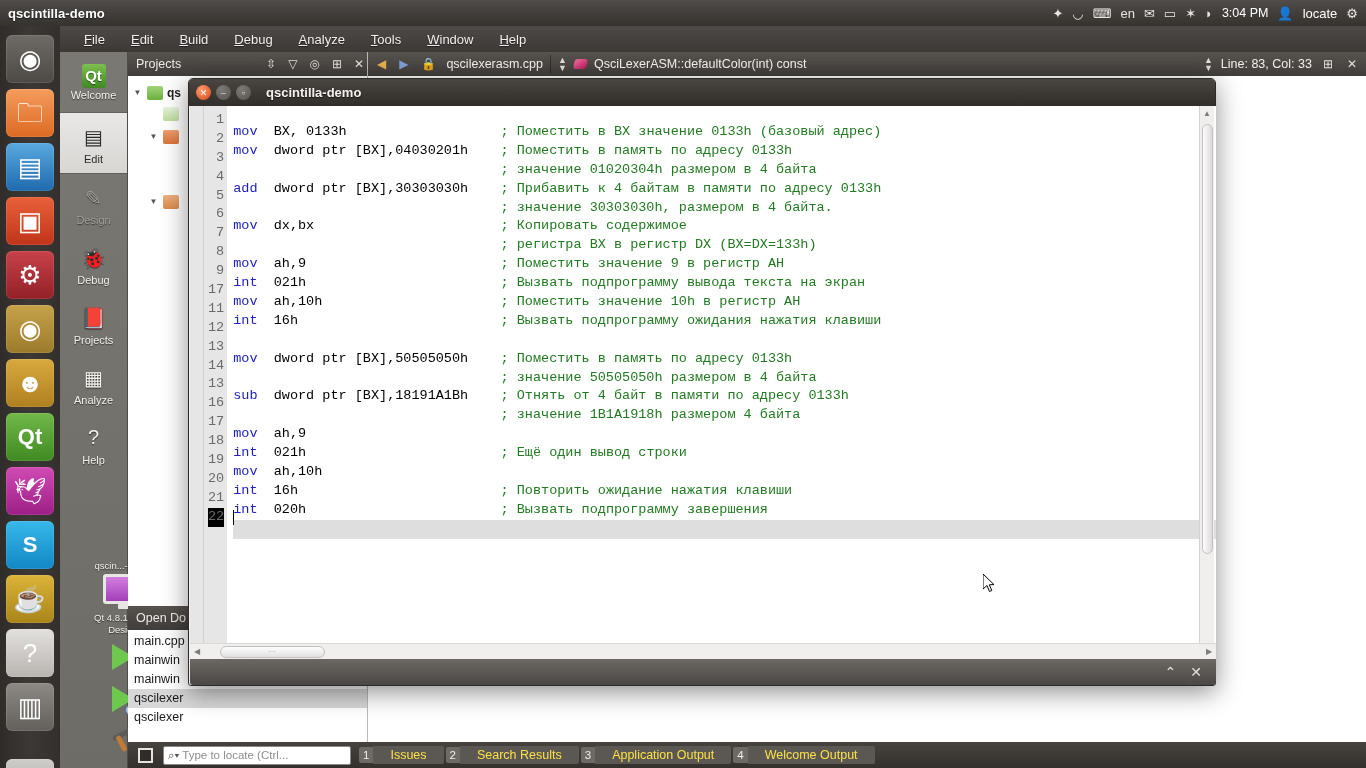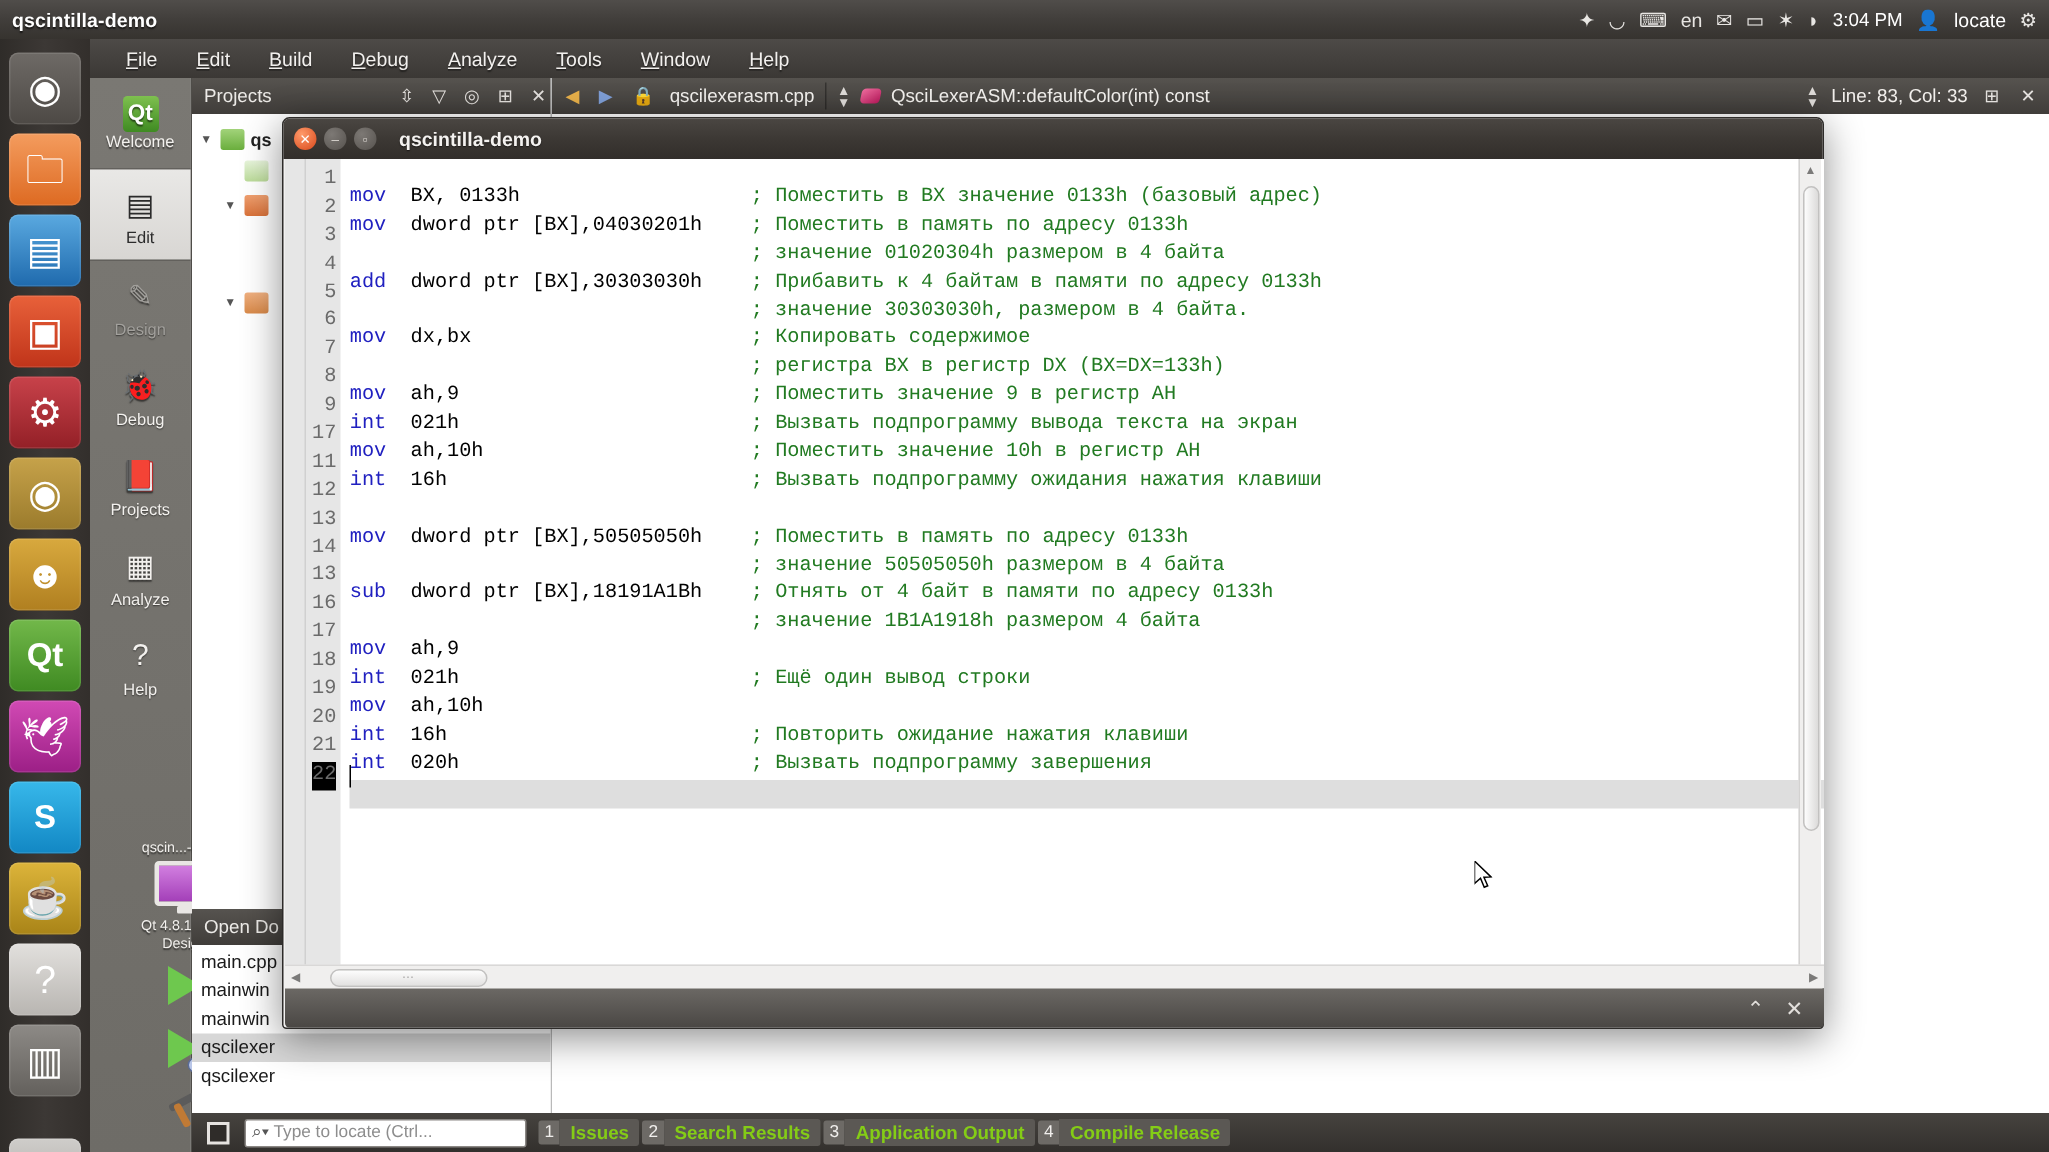--- a/index.html
+++ b/index.html
@@ -233,21 +233,21 @@
   #locator {
     width: 188px; height: 19px; background: #fff; border: 1px solid #8b8885; border-radius: 2px;
     display: flex; align-items: center; gap: 3px; padding: 0 4px; color: #8d8d8d; font-size: 11.5px;
     white-space: nowrap; overflow: hidden;
   }
   .outbtn { display: flex; align-items: center; height: 20px; margin-left: 2px; }
   .outnum {
     background: #6d6a66; color: #f0eeec; font-size: 11.5px; padding: 2px 4px;
     border-radius: 2px 0 0 2px;
   }
-  .outlbl { color: #84cc16; font-size: 12.5px; padding: 2px 7px; background: #5b5854; border-radius: 0 2px 2px 0; font-weight: bold; }
+  .outlbl { color: #fde047; font-size: 12.5px; padding: 2px 17px; background: #5b5854; border-radius: 0 2px 2px 0; }
 
   
   #cursor { position: absolute; left: 983px; top: 574px; width: 12px; height: 19px; pointer-events: none; }
 </style>
 </head>
 <body>
 
 <div id="root">
 
   <div id="unity-panel">
@@ -463,21 +463,21 @@
           <div class="outbtn">
             <span class="outnum">2</span>
             <span class="outlbl">Search Results</span>
           </div>
           <div class="outbtn">
             <span class="outnum">3</span>
             <span class="outlbl">Application Output</span>
           </div>
           <div class="outbtn">
             <span class="outnum">4</span>
-            <span class="outlbl">Compile Release</span>
+            <span class="outlbl">Welcome Output</span>
           </div>
         </div>
     </div>
   </div>
 
   <div id="float">
     <div id="float-title">
       <span class="wbtn close">✕</span>
       <span class="wbtn min">–</span>
       <span class="wbtn max">▫</span>

